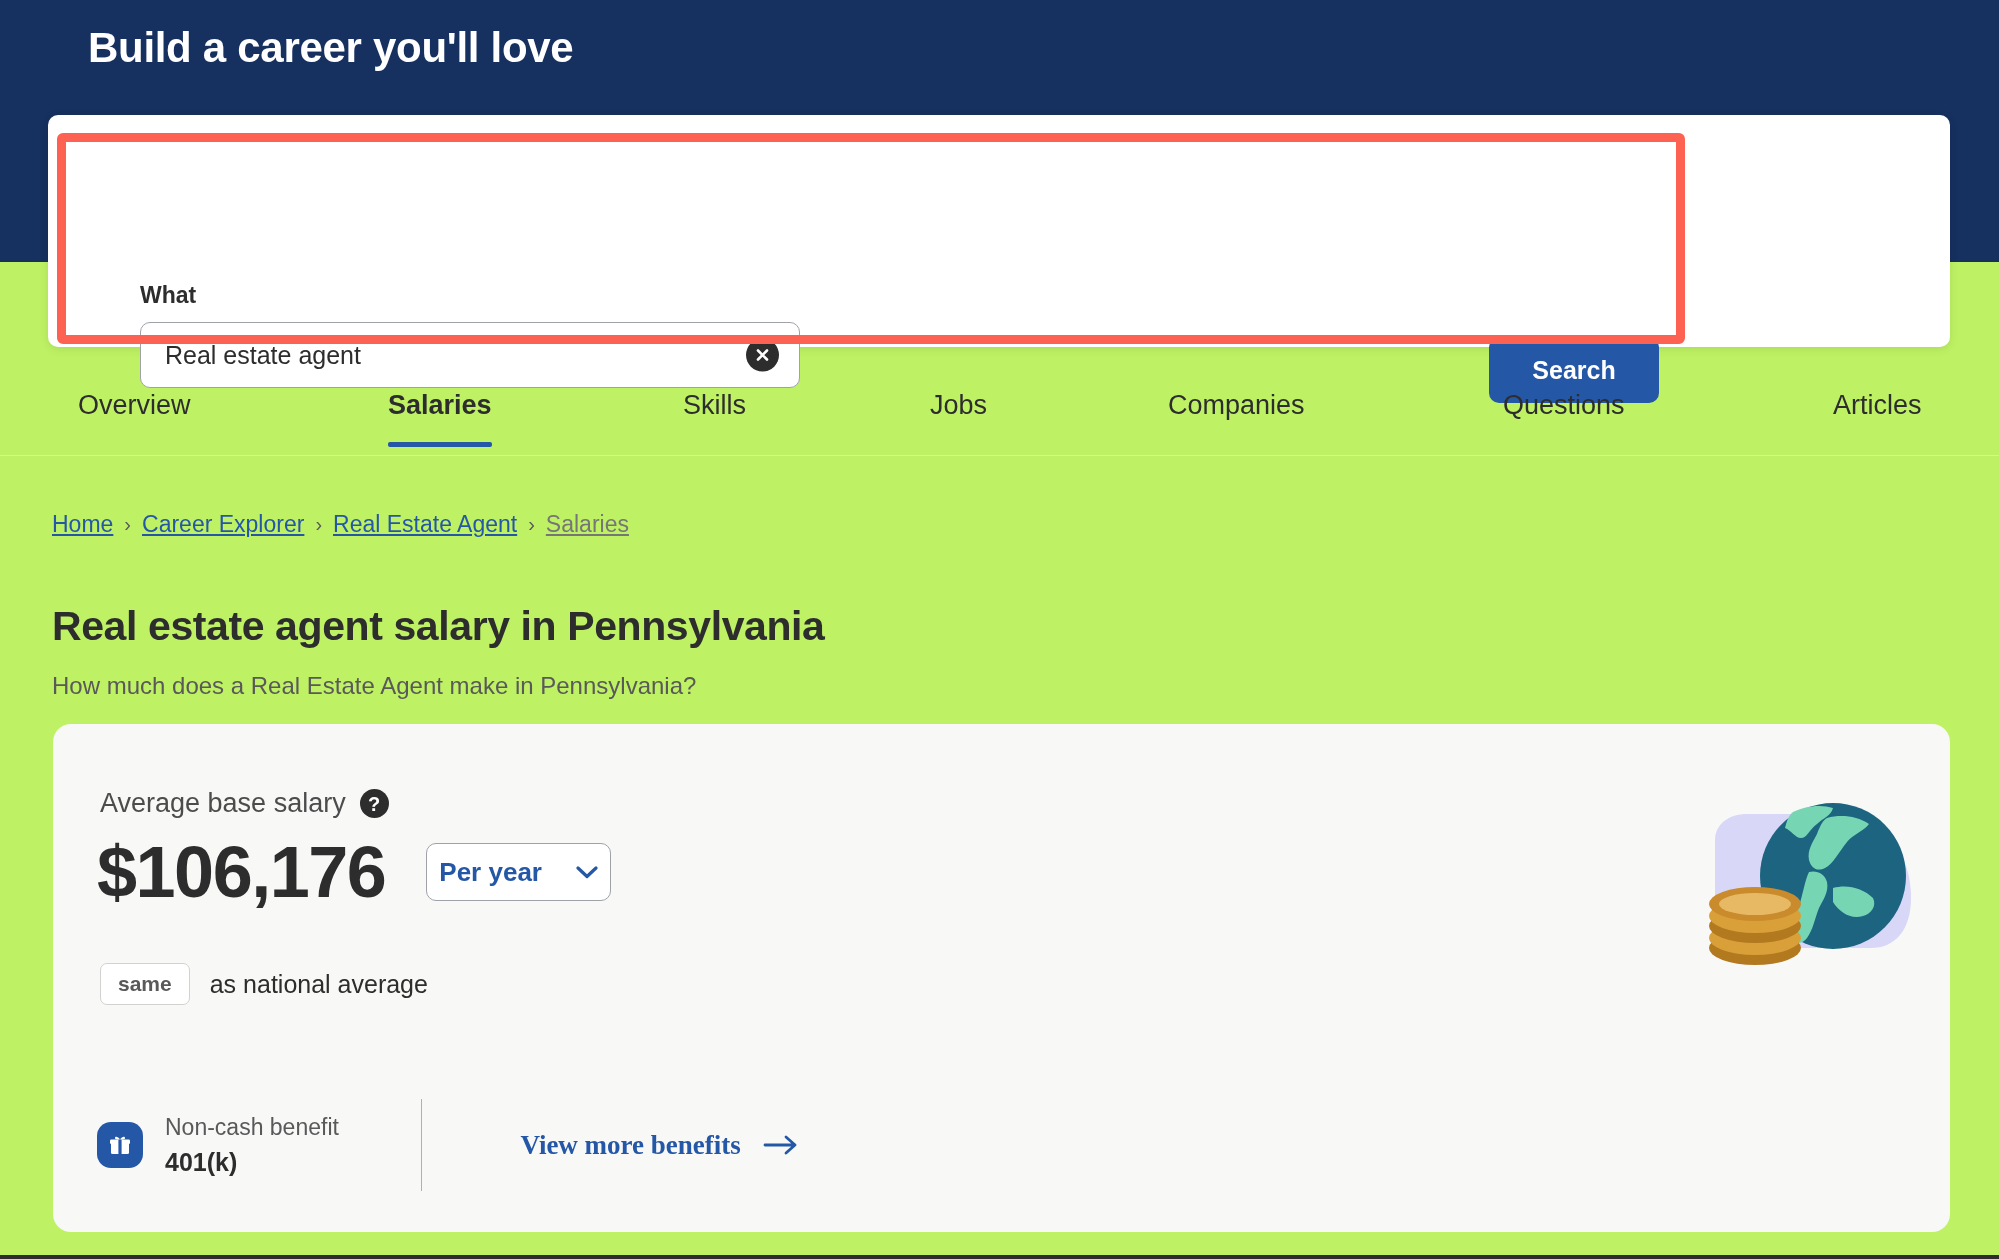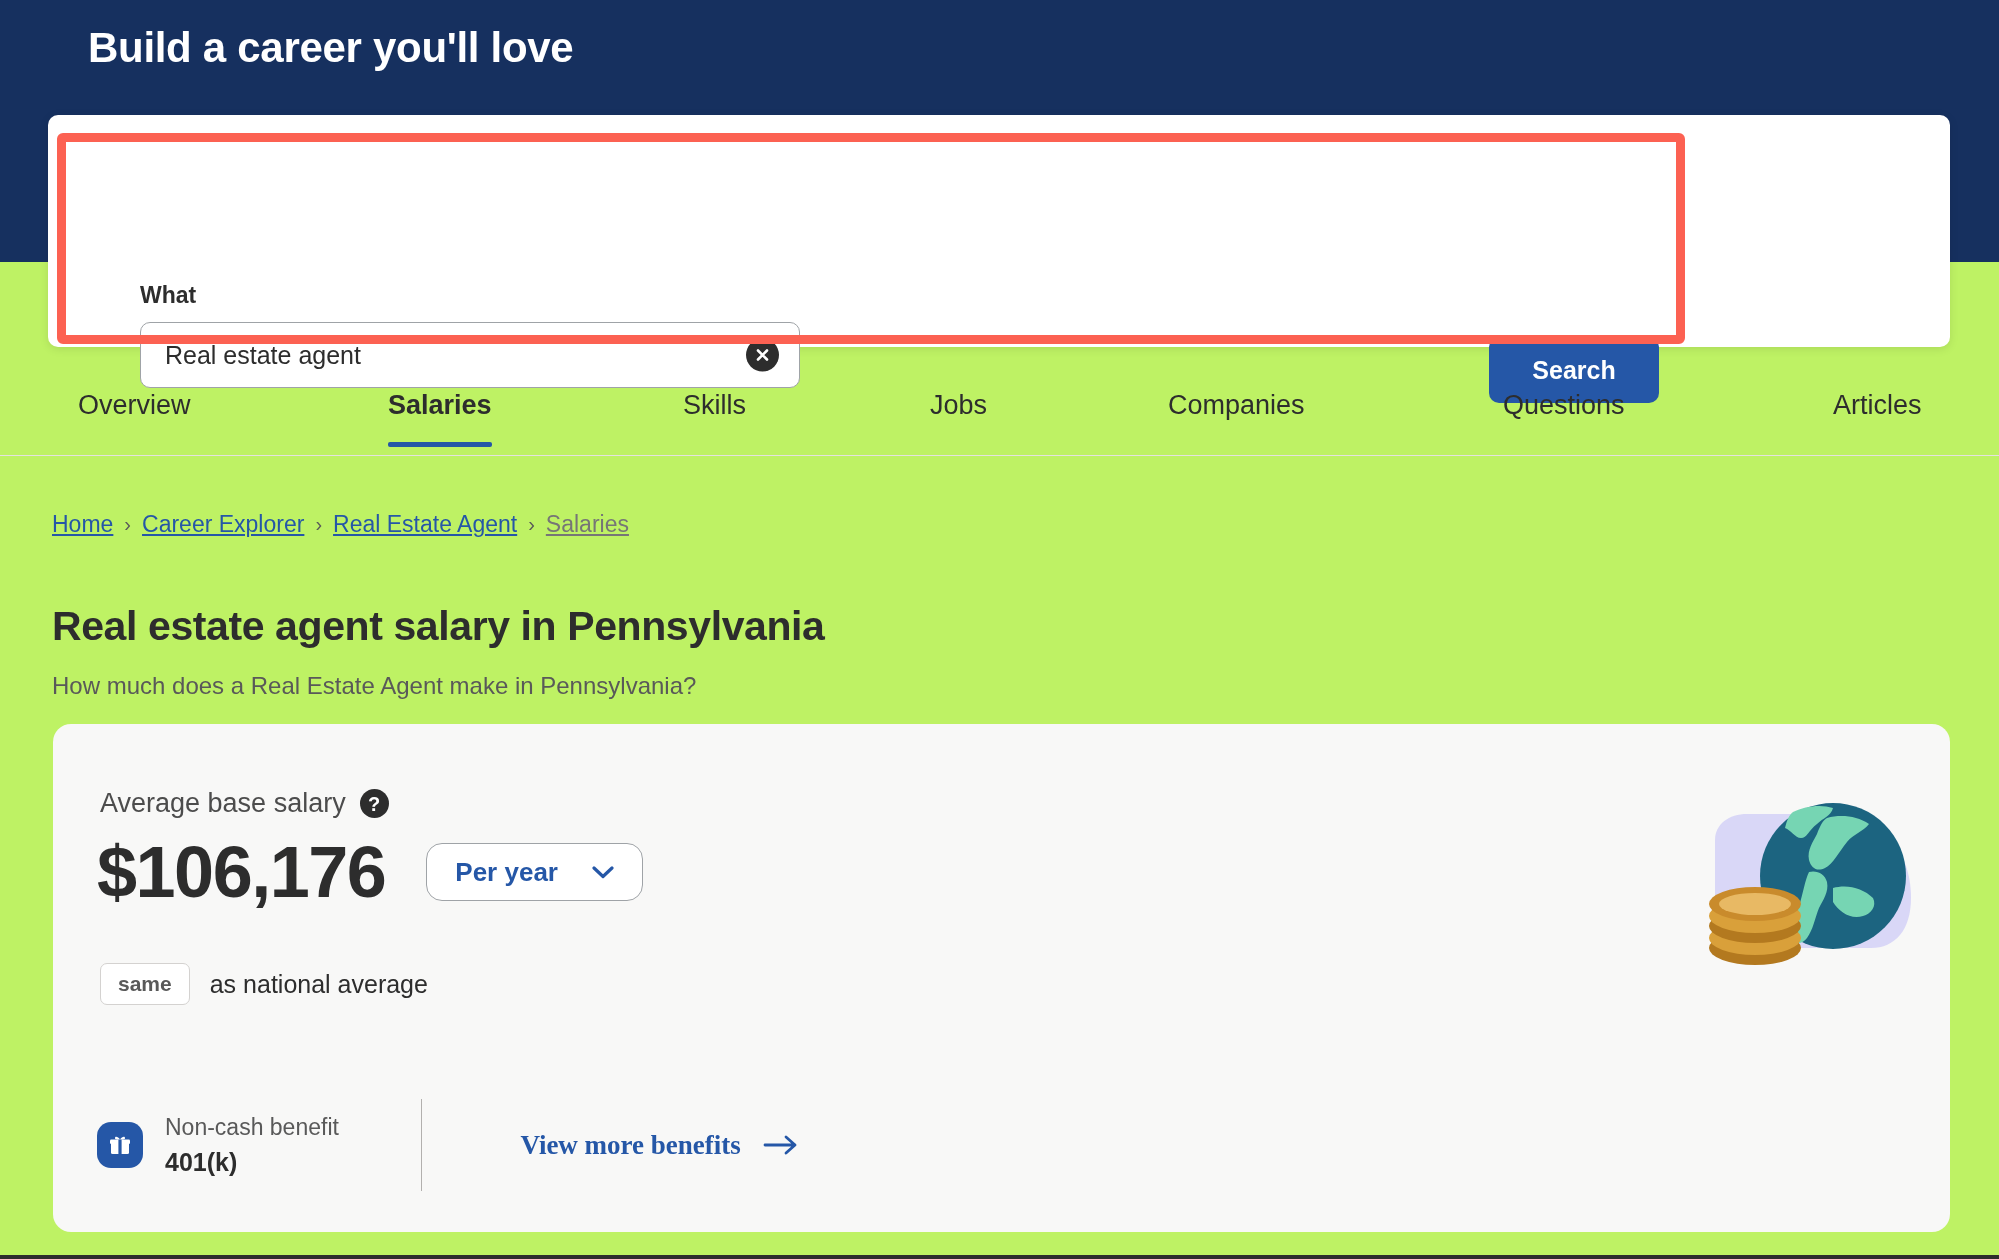--- a/index.html
+++ b/index.html
@@ -230,23 +230,23 @@
   .amount {
     font-size: 72px;
     font-weight: bold;
     color: #2d2d2d;
     letter-spacing: -1.5px;
     line-height: 1;
   }
   .period-btn {
     background: #ffffff;
     border: 1.5px solid #9fa3a7;
-    border-radius: 16px;
+    border-radius: 10px;
     height: 58px;
-    padding: 0 28px;
+    padding: 0 12px;
     display: flex;
     align-items: center;
     gap: 34px;
     cursor: pointer;
     font-family: "Liberation Sans", sans-serif;
   }
   .period-btn .period-label {
     font-size: 26px;
     font-weight: bold;
     color: #2557a7;

